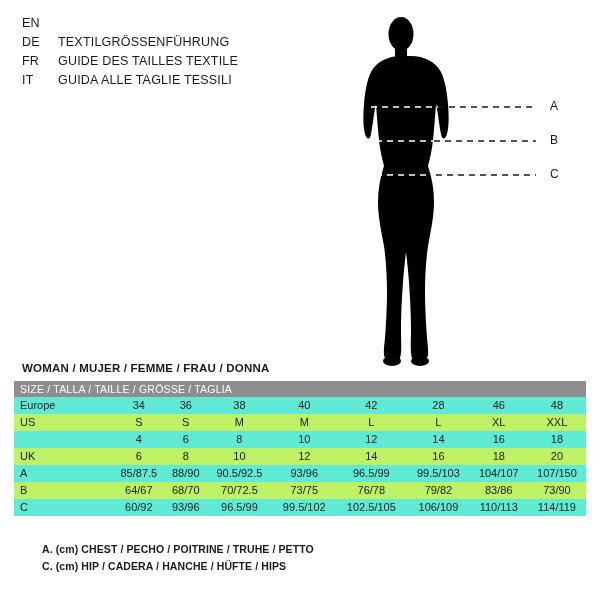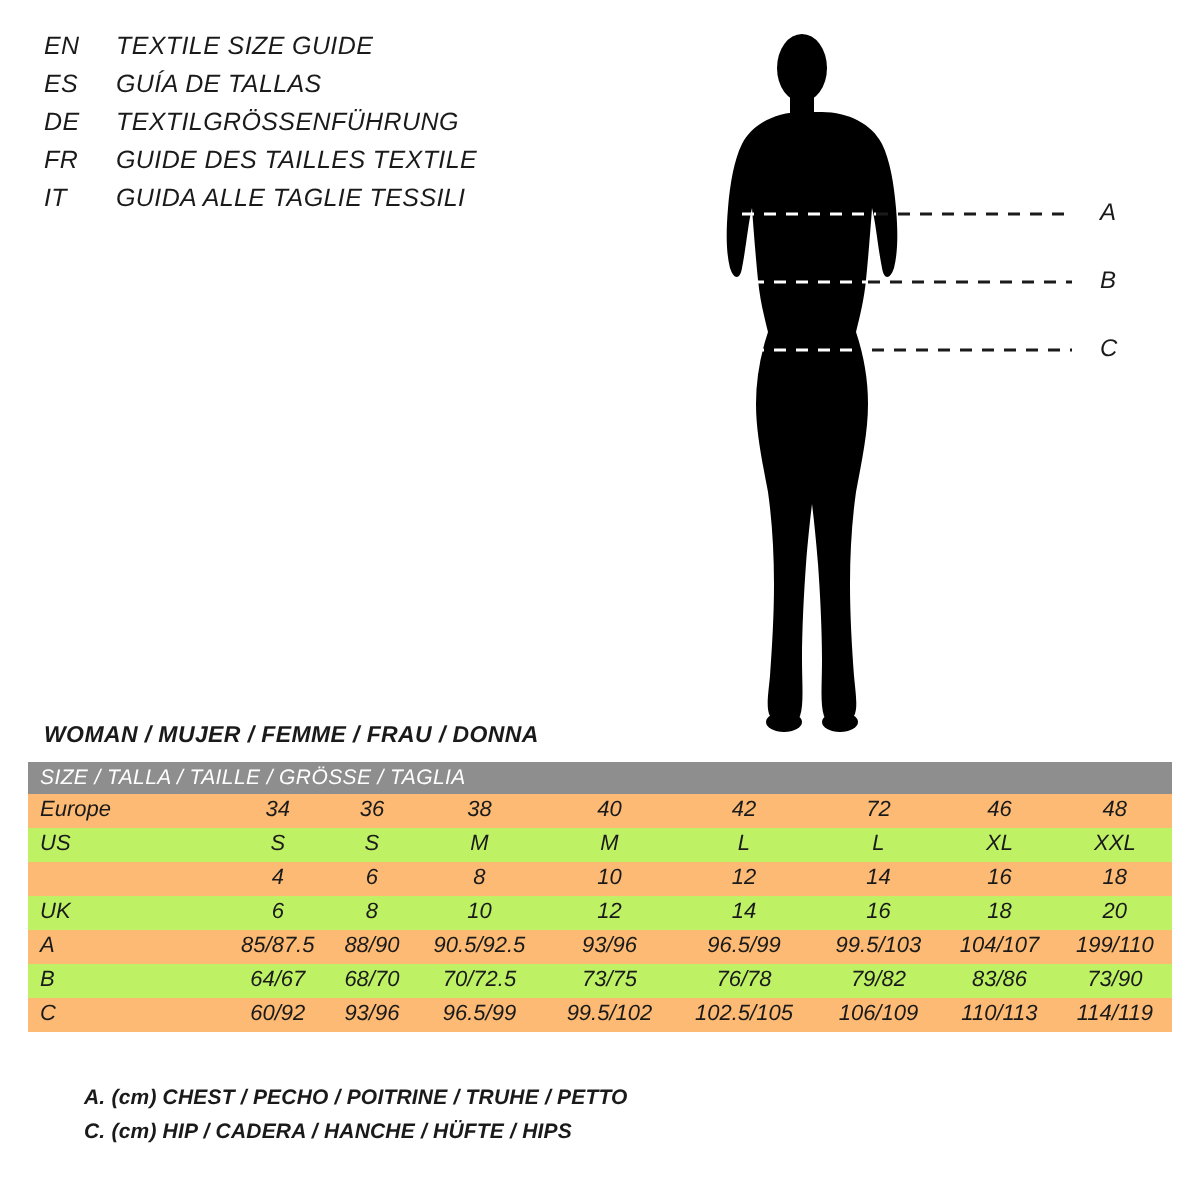--- a/index.html
+++ b/index.html
@@ -12,21 +12,20 @@
     height: 600px;
     font-family: "Liberation Sans", sans-serif;
     color: #1a1a1a;
     overflow: hidden;
     position: relative;
   }
   #page {
     position: relative;
     width: 600px;
     height: 600px;
-    font-style: italic;
   }
 
   
   .lang-block {
     position: absolute;
     top: 16px;
     left: 22px;
     width: 300px;
   }
   .lang-row {
@@ -107,21 +106,21 @@
     font-size: 10.5px;
     letter-spacing: 0.2px;
     height: 16px;
     line-height: 16px;
   }
   table.size-table td.rowlabel {
     text-align: left;
     padding-left: 6px;
     width: 92px;
   }
-  tr.shade td { background: #fdba74; }
+  tr.shade td { background: #5eead4; }
   tr.plain td { background: #bef264; }
 
   
   .notes {
     position: absolute;
     left: 22px;
     top: 541px;
     width: 560px;
   }
   .note-row {
@@ -135,25 +134,20 @@
   }
 </style>
 </head>
 <body>
 
 <div id="page">
 
   <div class="lang-block">
     <div class="lang-row">
       <span class="lang-code">EN</span>
-      <span class="lang-title">TEXTILE SIZE GUIDE</span>
-    </div>
-    <div class="lang-row">
-      <span class="lang-code">ES</span>
-      <span class="lang-title">GUÍA DE TALLAS</span>
     </div>
     <div class="lang-row">
       <span class="lang-code">DE</span>
       <span class="lang-title">TEXTILGRÖSSENFÜHRUNG</span>
     </div>
     <div class="lang-row">
       <span class="lang-code">FR</span>
       <span class="lang-title">GUIDE DES TAILLES TEXTILE</span>
     </div>
     <div class="lang-row">
@@ -240,21 +234,21 @@
         <td colspan="9">SIZE / TALLA / TAILLE / GRÖSSE / TAGLIA</td>
       </tr>
 
       <tr class="shade">
         <td class="rowlabel">Europe</td>
         <td>34</td>
         <td>36</td>
         <td>38</td>
         <td>40</td>
         <td>42</td>
-        <td>72</td>
+        <td>28</td>
         <td>46</td>
         <td>48</td>
       </tr>
 
       <tr class="plain">
         <td class="rowlabel">US</td>
         <td>S</td>
         <td>S</td>
         <td>M</td>
         <td>M</td>
@@ -290,21 +284,21 @@
 
       <tr class="shade">
         <td class="rowlabel">A</td>
         <td>85/87.5</td>
         <td>88/90</td>
         <td>90.5/92.5</td>
         <td>93/96</td>
         <td>96.5/99</td>
         <td>99.5/103</td>
         <td>104/107</td>
-        <td>199/110</td>
+        <td>107/150</td>
       </tr>
 
       <tr class="plain">
         <td class="rowlabel">B</td>
         <td>64/67</td>
         <td>68/70</td>
         <td>70/72.5</td>
         <td>73/75</td>
         <td>76/78</td>
         <td>79/82</td>

